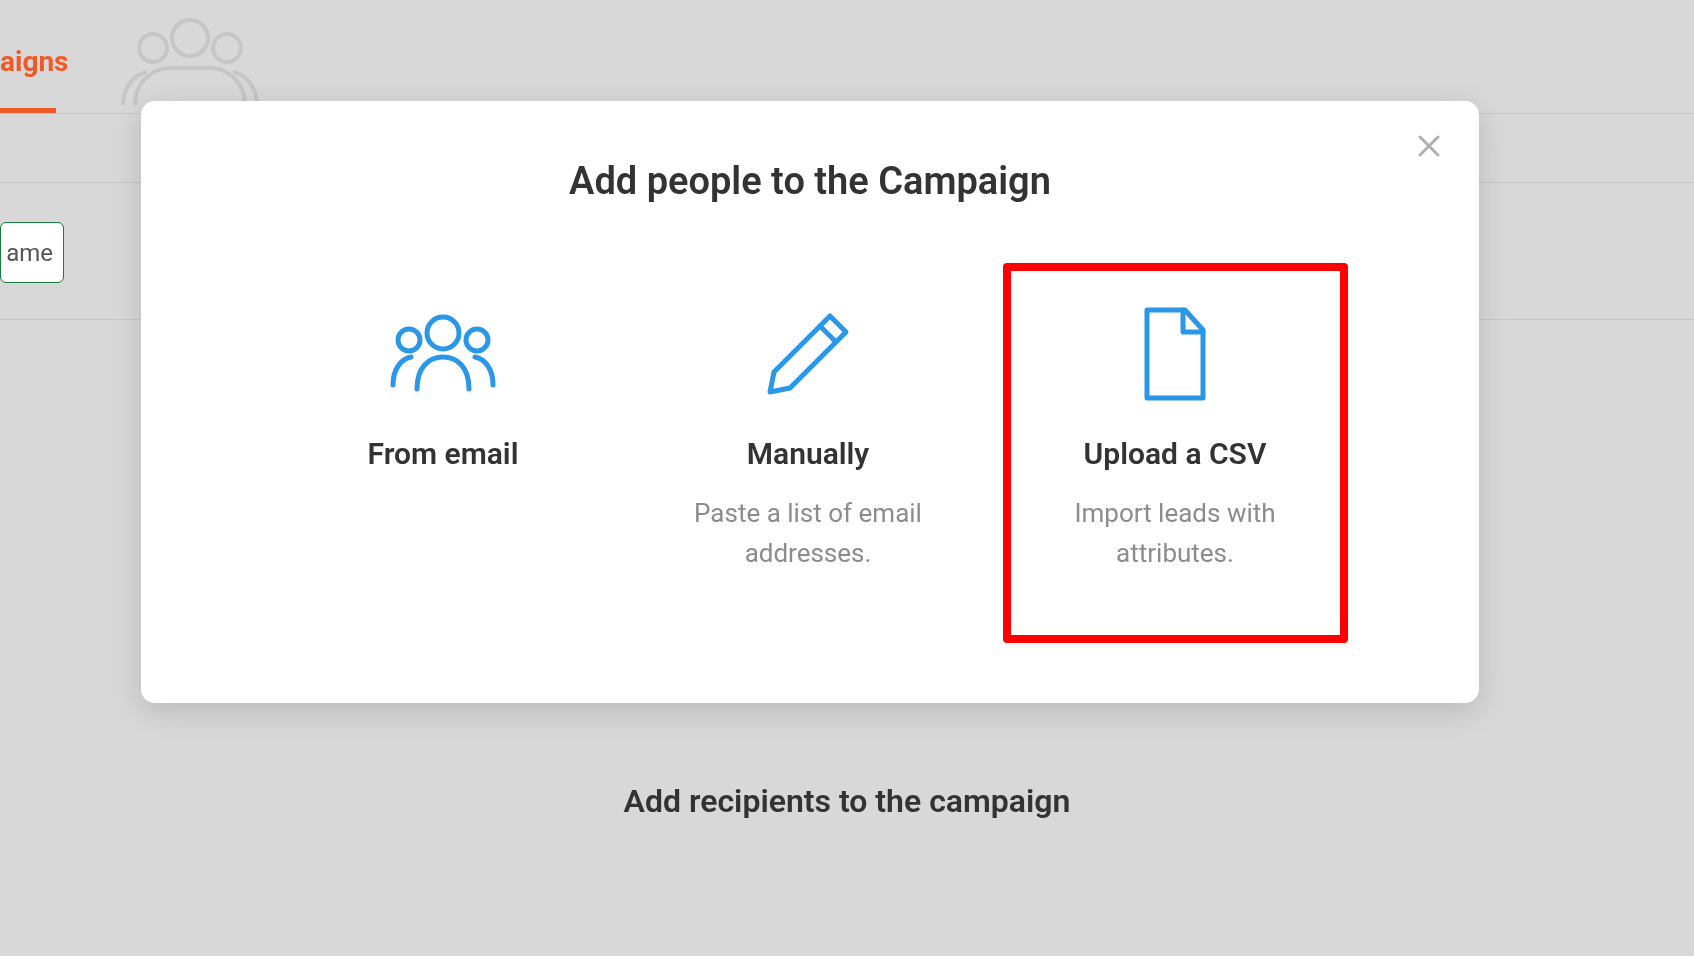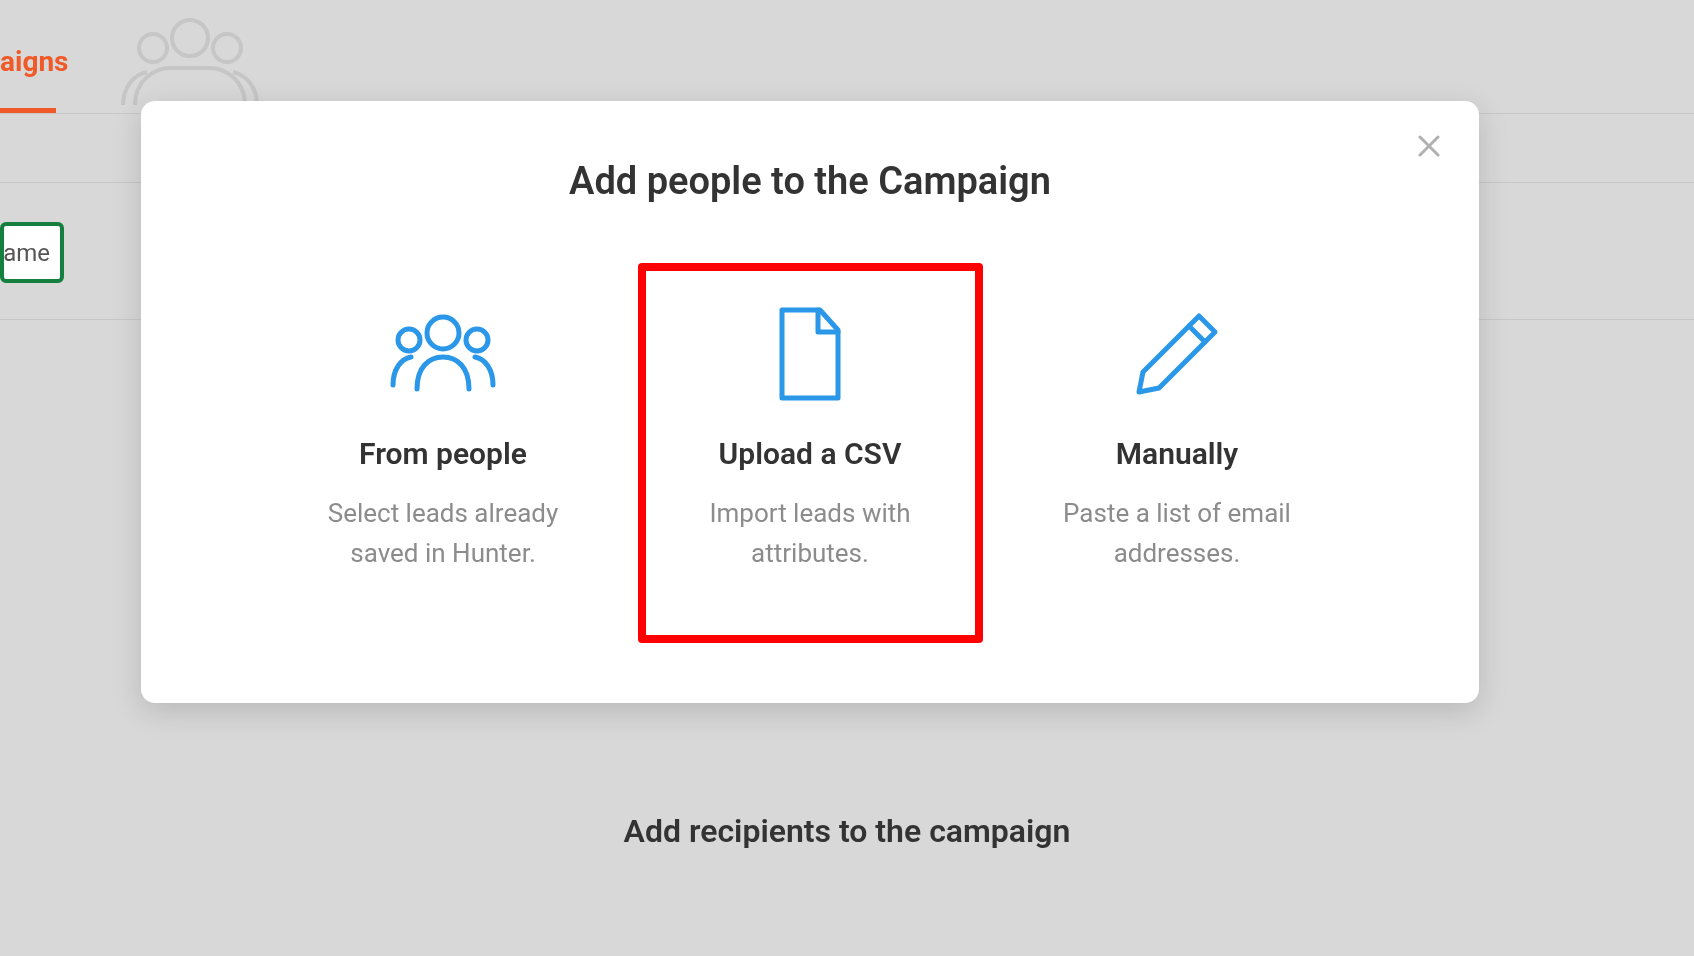--- a/index.html
+++ b/index.html
@@ -68,37 +68,37 @@
       background: #c7c7c7;
     }
 
     .bg-name-box {
       position: absolute;
       top: 222px;
       left: 0;
       width: 64px;
       height: 61px;
       background: #fff;
-      border: 4px solid #15803d;
+      border: 1px solid #15803d;
       border-radius: 6px;
       display: flex;
       align-items: center;
       justify-content: flex-end;
       padding-right: 10px;
       font-size: 24px;
       color: #555;
     }
     .bg-people-icon {
       margin-top: 10px;
       margin-left: 115px;
       color: #c6c6c6;
     }
     .bg-bottom-title {
       position: absolute;
-      top: 812px;
+      top: 782px;
       left: 0;
       right: 0;
       text-align: center;
       font-size: 32px;
       font-weight: 600;
       color: #333;
     }
 
     
     .modal {
@@ -228,40 +228,39 @@
       <div class="option-icon">
         <svg width="120" height="90" viewBox="0 0 120 90" fill="none" stroke="currentColor" stroke-width="5" stroke-linecap="round">
           <circle cx="60" cy="24" r="16"></circle>
           <circle cx="26" cy="31" r="11"></circle>
           <circle cx="94" cy="31" r="11"></circle>
           <path d="M 34 80 C 34 58 46 48 60 48 C 74 48 86 58 86 80"></path>
           <path d="M 10 76 C 10 60 18 50 28 48"></path>
           <path d="M 110 76 C 110 60 102 50 92 48"></path>
         </svg>
       </div>
-      <div class="option-title">From people</div>
-      <div class="option-desc">Select leads already saved in Hunter.</div>
+      <div class="option-title">From email</div>
+    </div>
+
+    <div class="option-card">
+      <div class="option-icon">
+        <svg width="100" height="100" viewBox="0 0 100 100" fill="none" stroke="currentColor" stroke-width="5" stroke-linejoin="round" stroke-linecap="round">
+          <path d="M 72 12 L 88 28 L 32 84 L 12 88 L 16 68 Z"></path>
+          <line x1="62" y1="22" x2="78" y2="38"></line>
+        </svg>
+      </div>
+      <div class="option-title">Manually</div>
+      <div class="option-desc">Paste a list of email addresses.</div>
     </div>
 
     <div class="option-card highlighted">
       <div class="option-icon">
         <svg width="80" height="100" viewBox="0 0 80 100" fill="none" stroke="currentColor" stroke-width="5" stroke-linejoin="round" stroke-linecap="round">
           <path d="M 12 6 L 50 6 L 68 26 L 68 94 L 12 94 Z"></path>
           <path d="M 48 6 L 48 28 L 68 28"></path>
         </svg>
       </div>
       <div class="option-title">Upload a CSV</div>
       <div class="option-desc">Import leads with attributes.</div>
     </div>
 
-    <div class="option-card">
-      <div class="option-icon">
-        <svg width="100" height="100" viewBox="0 0 100 100" fill="none" stroke="currentColor" stroke-width="5" stroke-linejoin="round" stroke-linecap="round">
-          <path d="M 72 12 L 88 28 L 32 84 L 12 88 L 16 68 Z"></path>
-          <line x1="62" y1="22" x2="78" y2="38"></line>
-        </svg>
-      </div>
-      <div class="option-title">Manually</div>
-      <div class="option-desc">Paste a list of email addresses.</div>
-    </div>
-
   </div>
 </div>
 
 </body></html>

